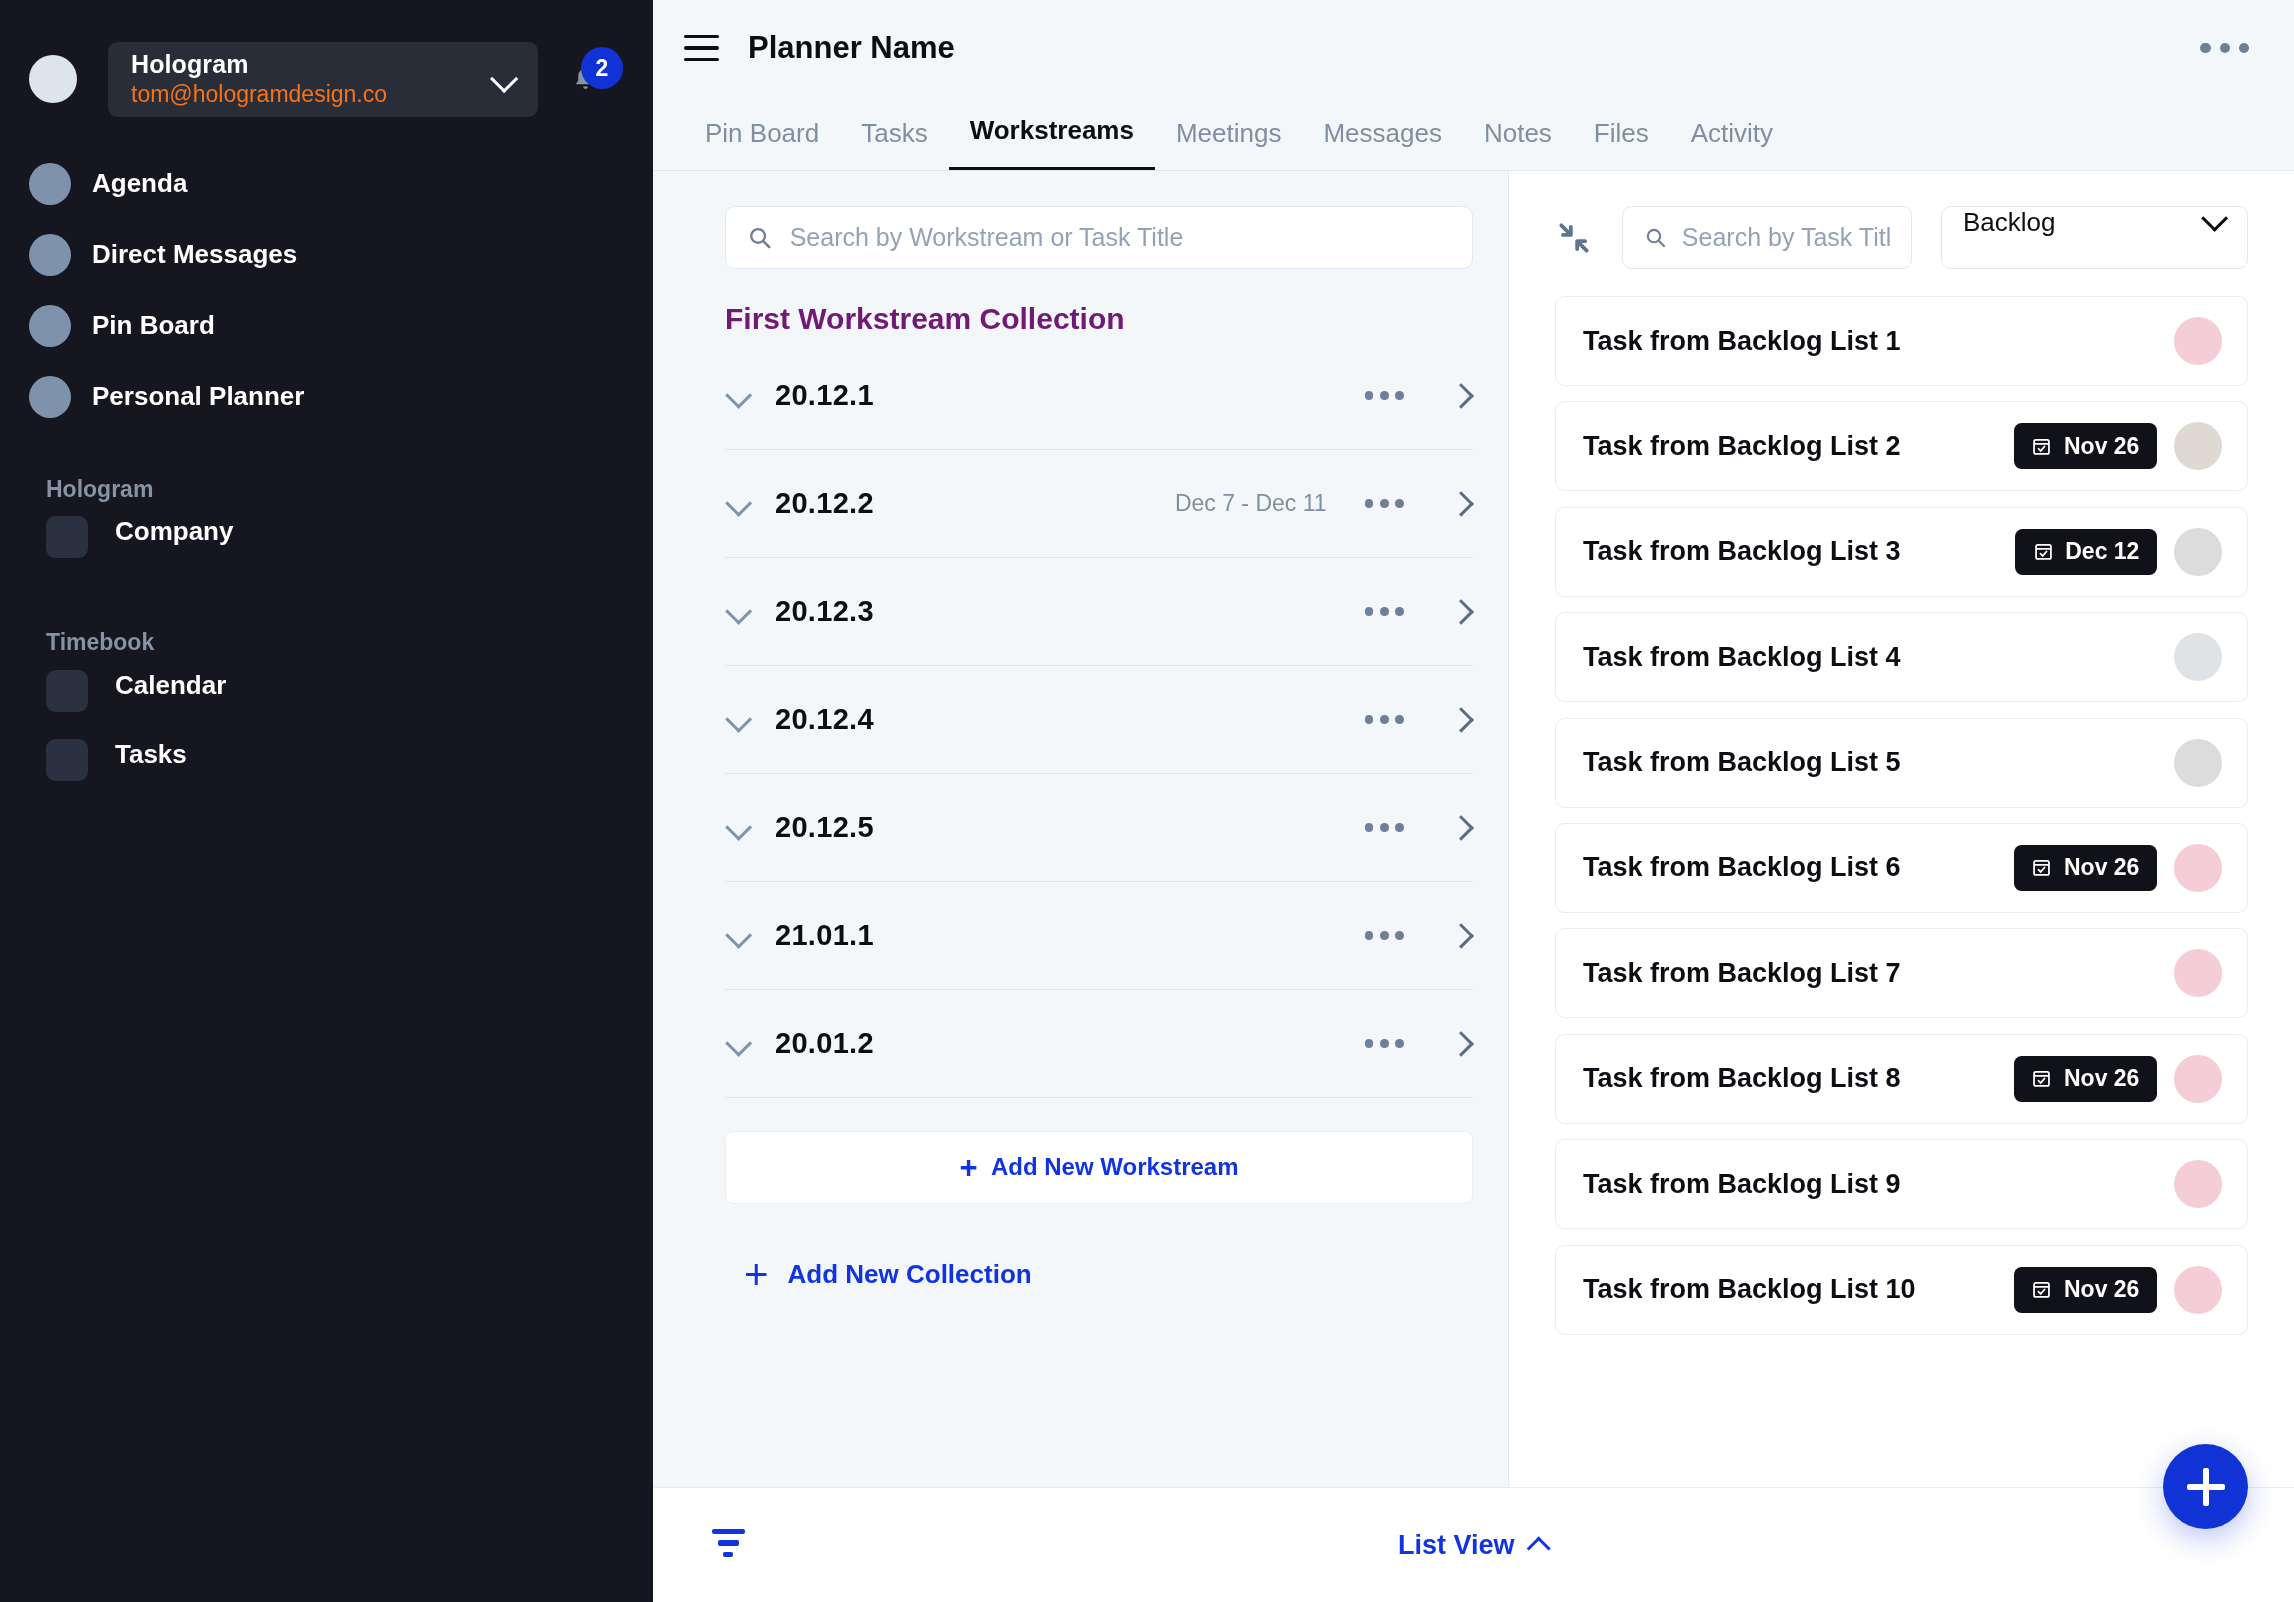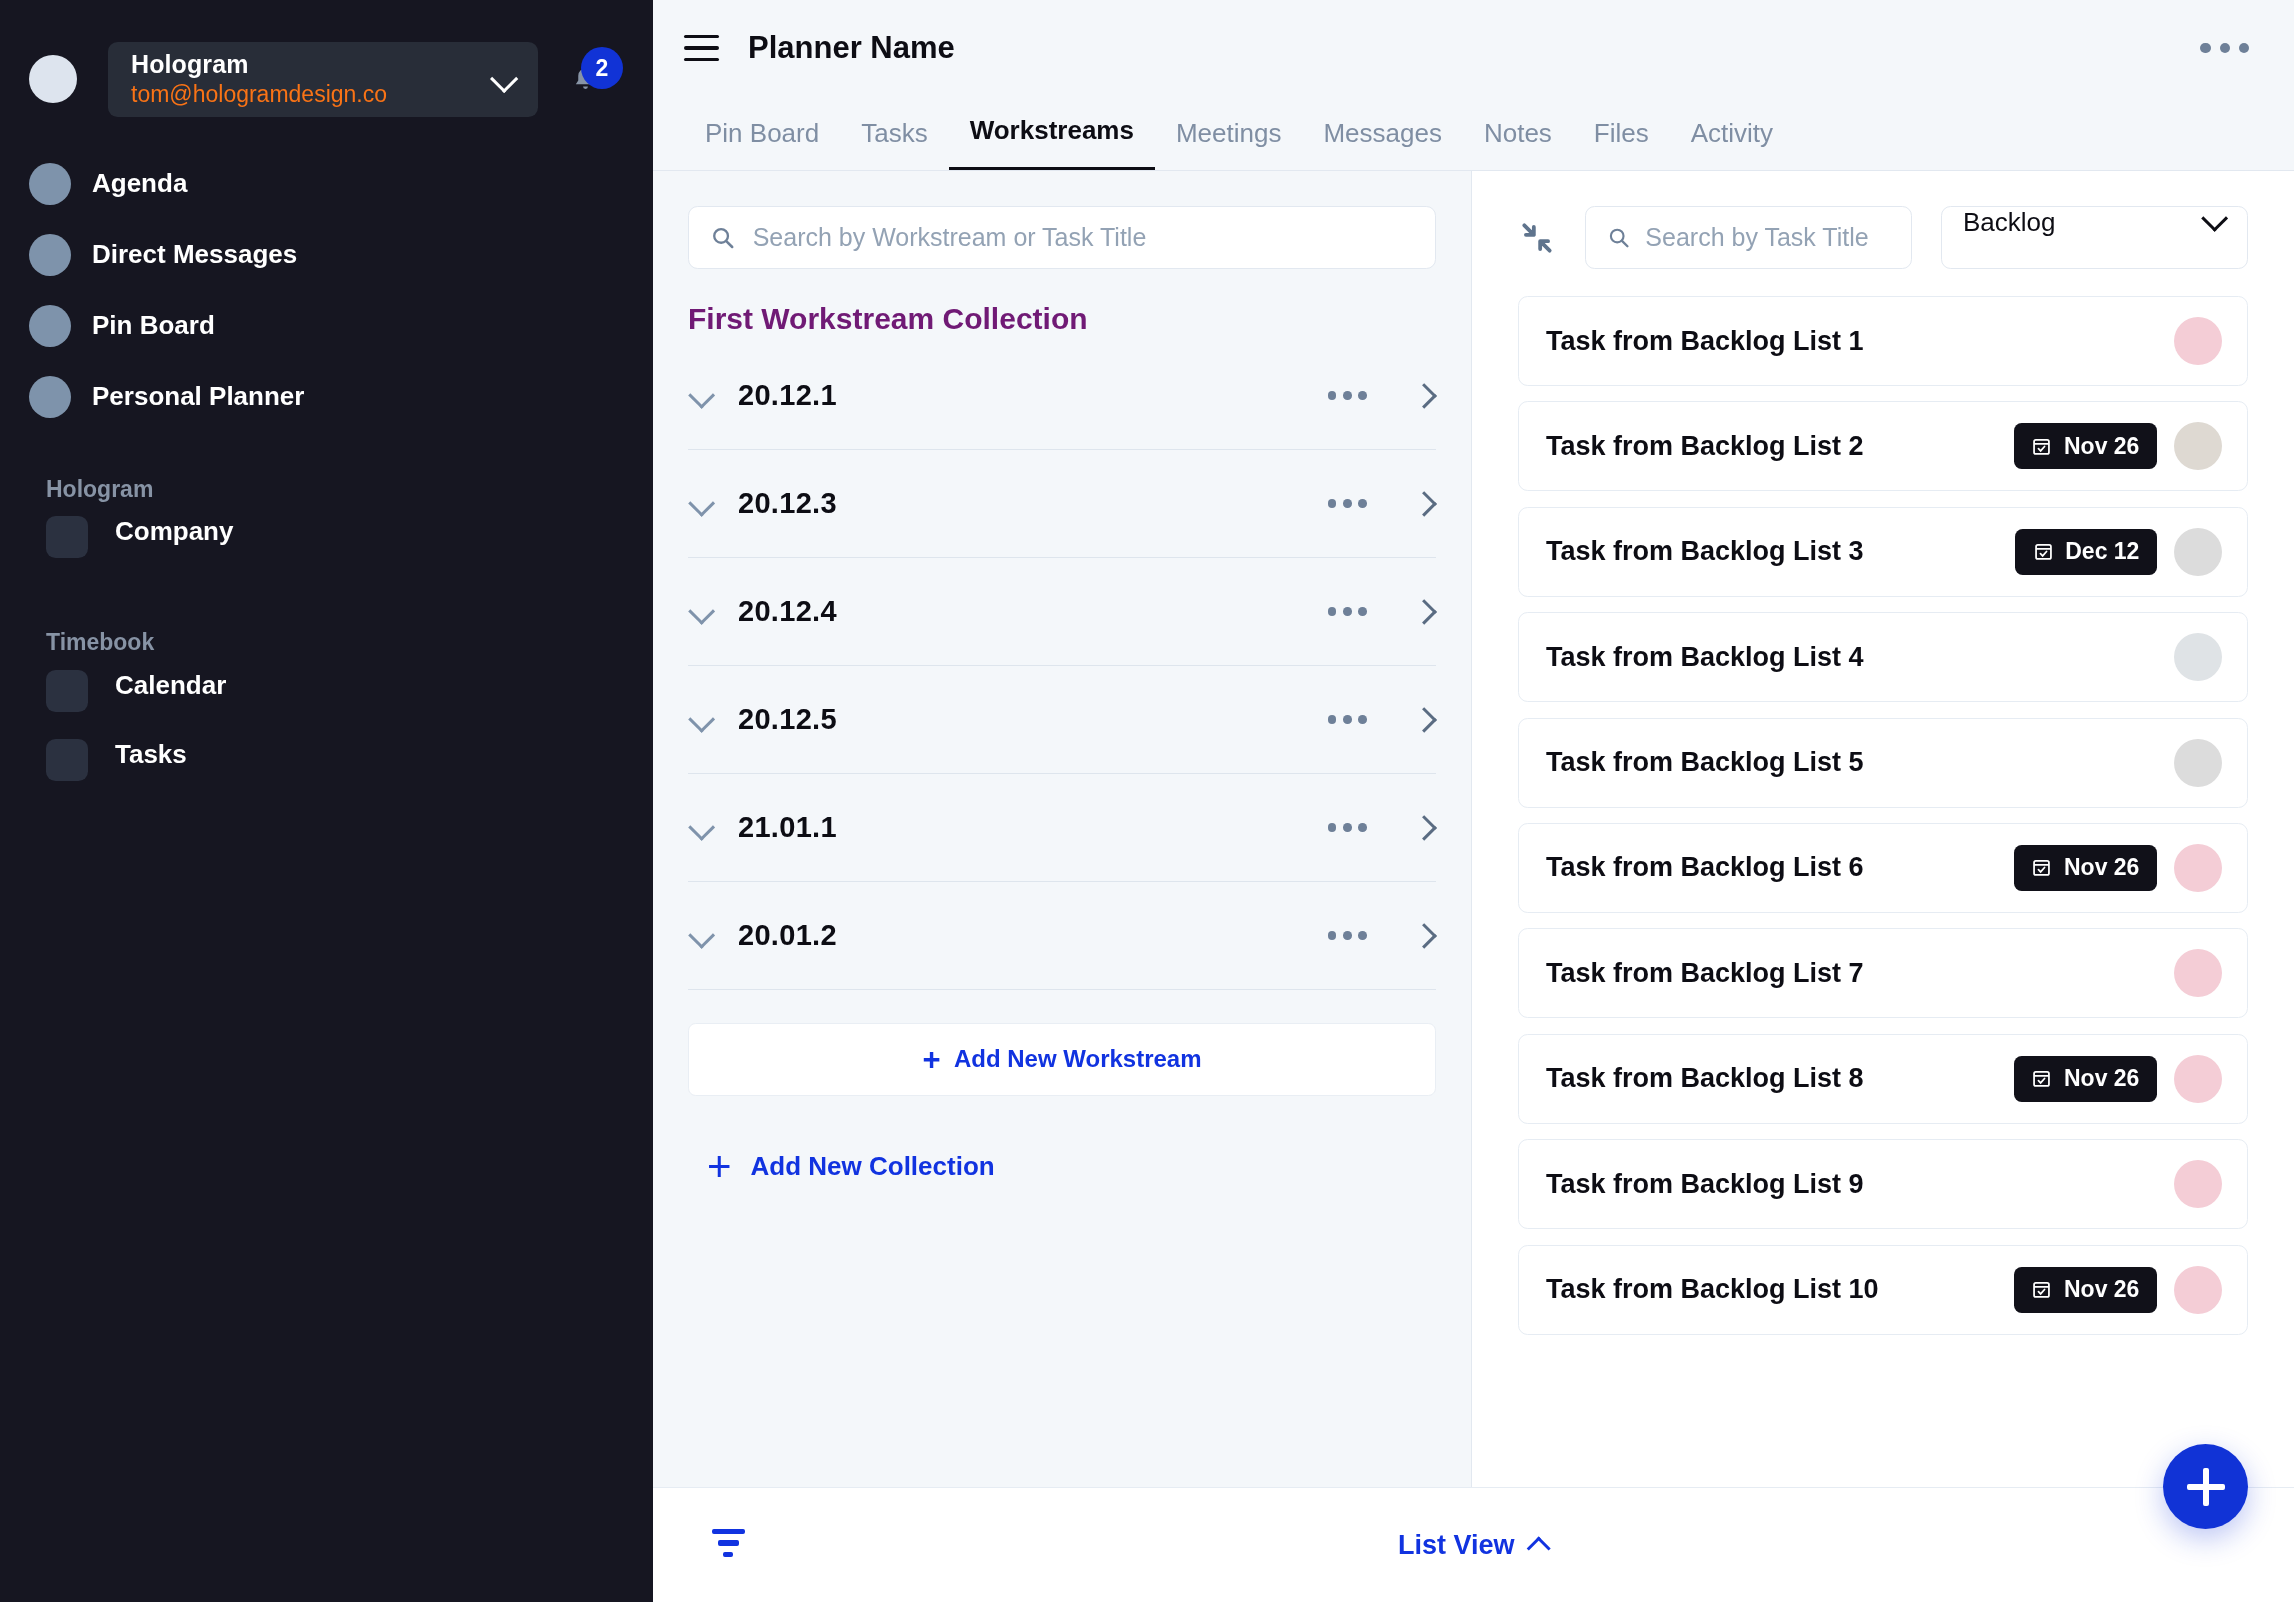--- a/index.html
+++ b/index.html
@@ -121,20 +121,21 @@
 
   .content { flex: 1; display: flex; min-height: 0; }
 
   
   .ws-col {
     width: 819px; min-width: 819px;
     border-right: 1px solid #e2e8f0;
     padding: 35px 35px 0 35px;
     display: flex; flex-direction: column;
     overflow: hidden;
+    margin-left: 37px;
   }
   .search-box {
     height: 63px; background: #ffffff;
     border: 1px solid #e2e8f0; border-radius: 9.6px;
     display: flex; align-items: center; padding: 0 21px; gap: 17.3px;
   }
   .search-input {
     border: none; outline: none; background: transparent;
     font-family: "Liberation Sans", sans-serif;
     font-size: 25px; color: #0d0d14; width: 100%;
@@ -386,20 +387,32 @@
             <span class="ws-date"></span>
             <span class="ws-dots">
                 <i></i>
                 <i></i>
                 <i></i>
               </span>
             <span class="ws-chev"></span>
           </div>
           <div class="ws-row">
             <span class="ws-caret"></span>
+            <span class="ws-name">20.12.2</span>
+            <span class="ws-spacer"></span>
+            <span class="ws-date">Dec 7 - Dec 11</span>
+            <span class="ws-dots">
+                <i></i>
+                <i></i>
+                <i></i>
+              </span>
+            <span class="ws-chev"></span>
+          </div>
+          <div class="ws-row">
+            <span class="ws-caret"></span>
             <span class="ws-name">20.12.3</span>
             <span class="ws-spacer"></span>
             <span class="ws-date"></span>
             <span class="ws-dots">
                 <i></i>
                 <i></i>
                 <i></i>
               </span>
             <span class="ws-chev"></span>
           </div>

